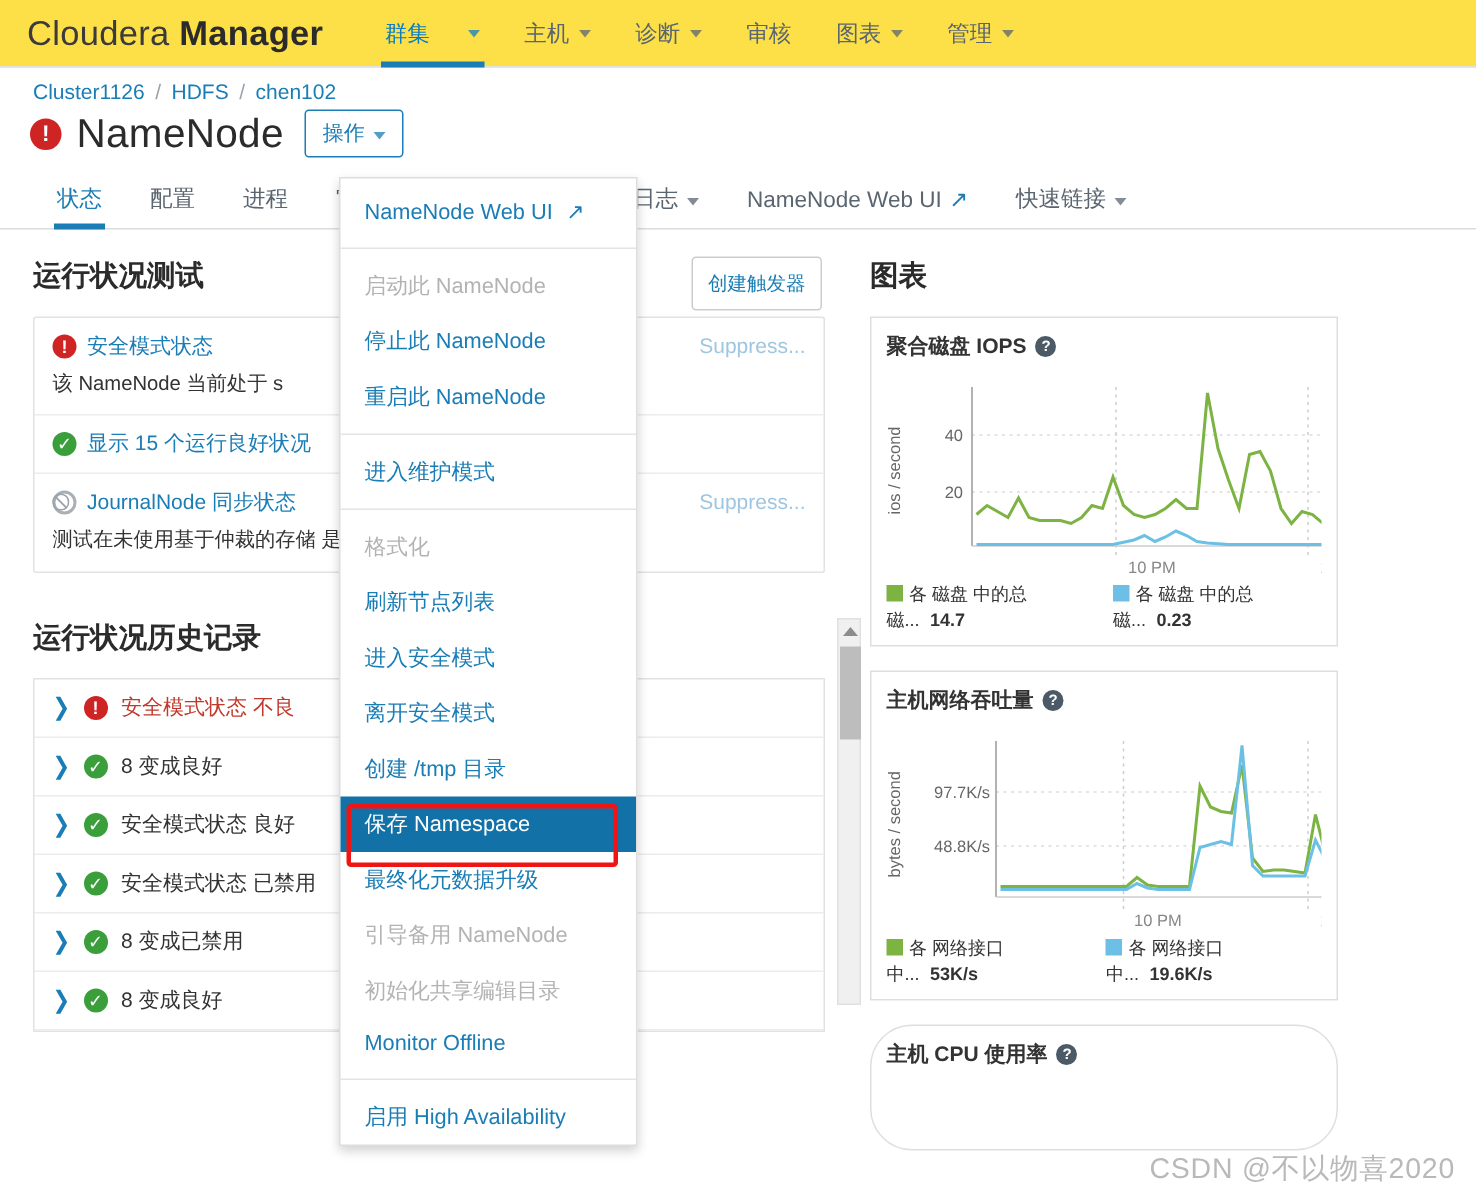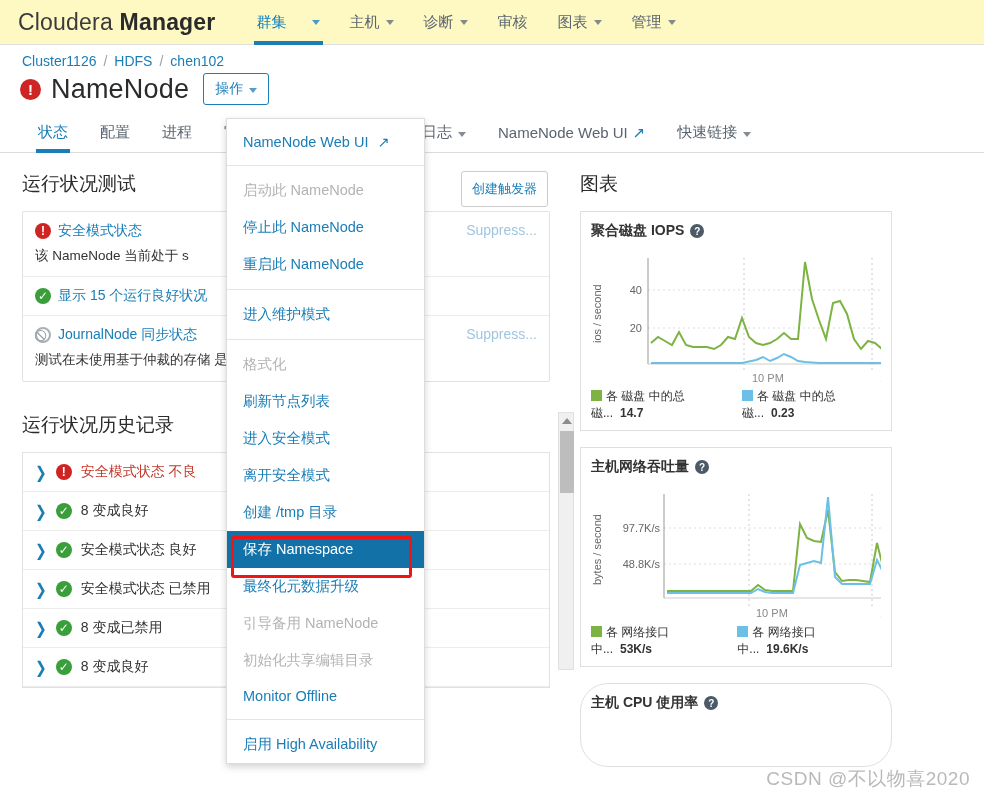--- a/index.html
+++ b/index.html
@@ -14,21 +14,21 @@
     position: relative;
   }
 
   
   .topnav {
     height: 45px;
     border-bottom: 1px solid #e0e0e0;
     display: flex;
     align-items: center;
     padding-left: 18px;
-    background: #fef9c3;
+    background: #fde047;
     position: relative;
   }
   .brand {
     font-size: 23px;
     color: #3b3b3b;
     font-weight: 300;
     letter-spacing: .2px;
     white-space: nowrap;
   }
   .brand b { font-weight: 700; color: #2b2b2b; }
@@ -106,21 +106,21 @@
     height:4px; background:#1a7db6;
   }
   .ext-icon { display:inline-block; margin-left:5px; color:#1a7db6; }
 
   
   .content { display:flex; padding: 0; }
   .colleft { width: 570px; padding: 18px 0 0 22px; position:relative; }
   .colright { width: 400px; padding: 18px 0 0 10px; }
 
   h2.sect {
-    font-size: 19px; font-weight: 400; color:#2b2b2b; margin:0 0 14px 0;
+    font-size: 19px; font-weight: 700; color:#2b2b2b; margin:0 0 14px 0;
   }
   .sect-head { display:flex; align-items:flex-start; justify-content:space-between; padding-right:22px; }
   .btn-plain {
     border:1px solid #ccc; background:#fff; color:#1a7db6;
     font-size:13px; border-radius:3px; padding:8px 10px; cursor:pointer;
     white-space:nowrap;
   }
 
   .panel { border:1px solid #e2e2e2; border-radius:2px; width:528px; background:#fff; }
   .hrow { border-bottom:1px solid #ececec; padding:10px 12px; position:relative; }

